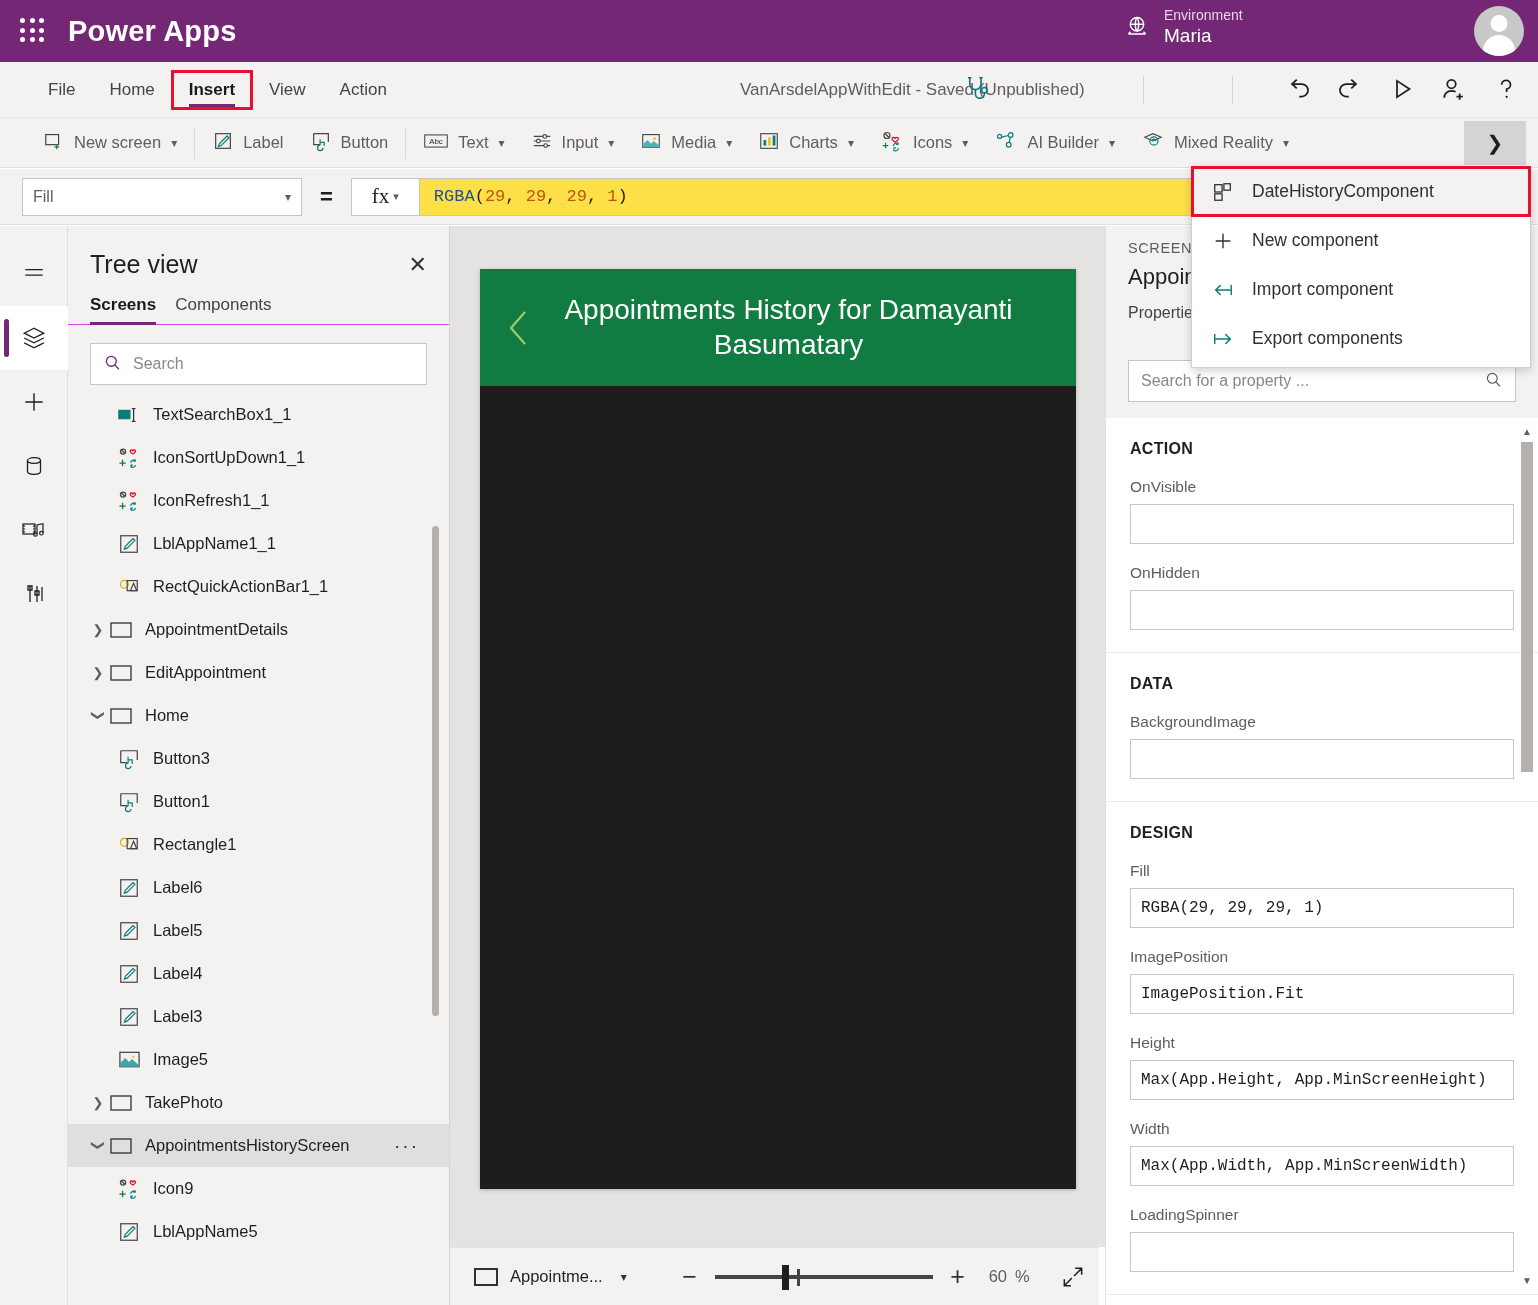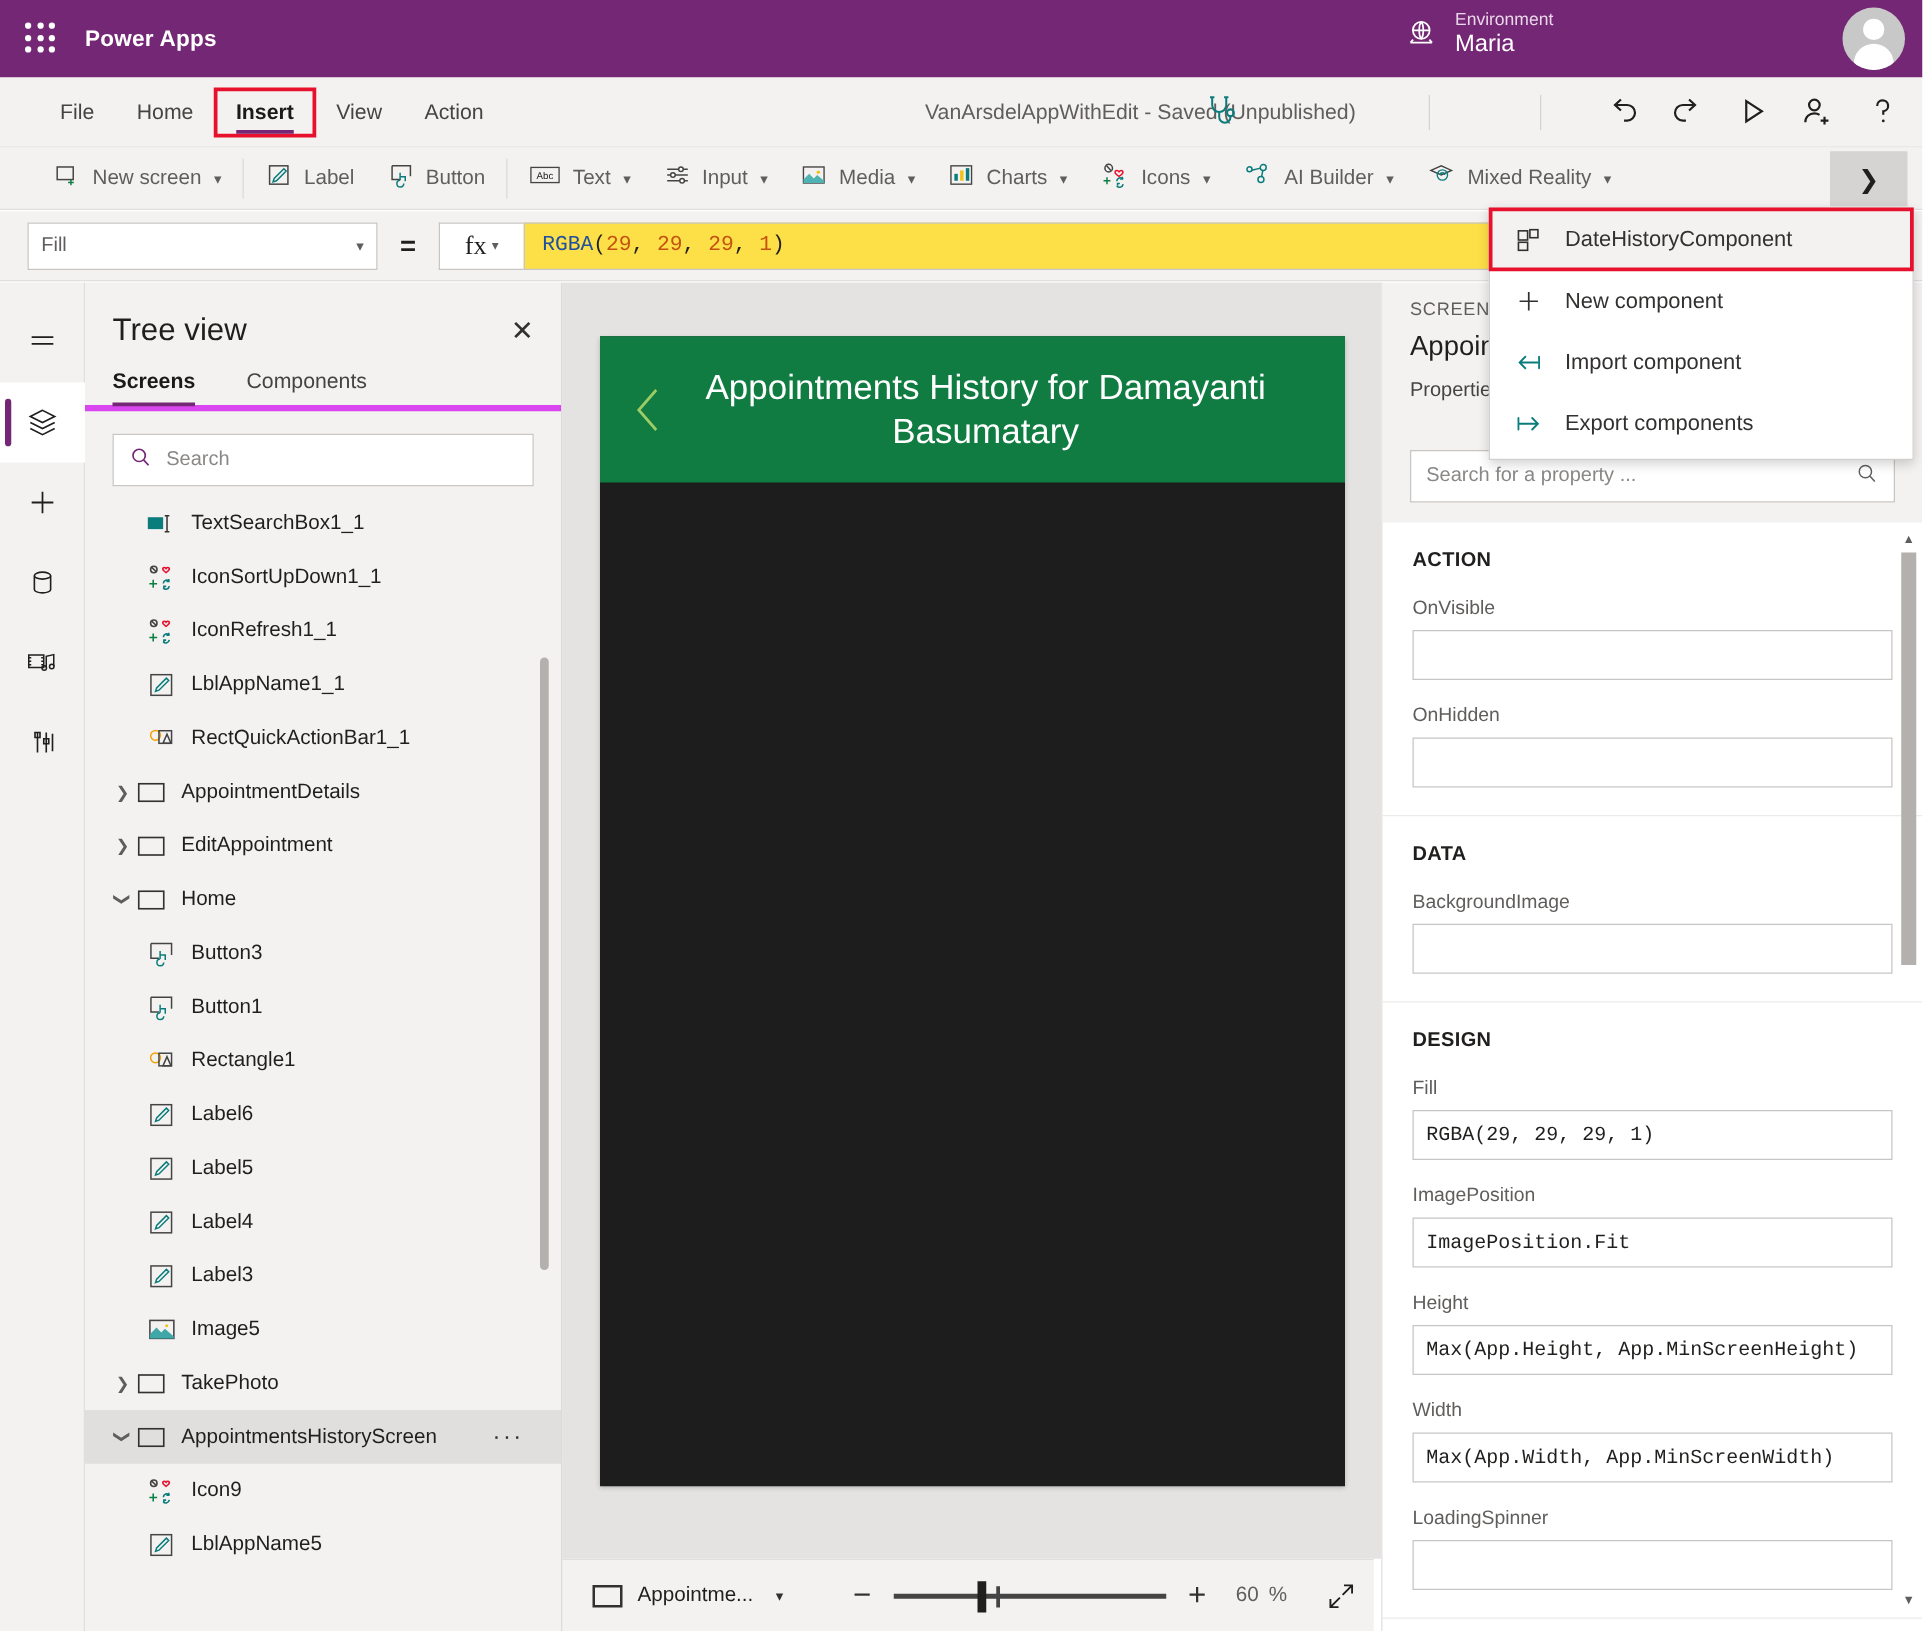--- a/index.html
+++ b/index.html
@@ -15,21 +15,21 @@
   .topbar {
     position: absolute; top: 0; left: 0; width: 1538px; height: 62px;
     background: #742774; display: flex; align-items: center;
   }
   .waffle {
     width: 26px; height: 26px; margin-left: 20px; margin-right: 22px;
     display: grid; grid-template-columns: repeat(3, 1fr); grid-template-rows: repeat(3, 1fr);
     gap: 3px; cursor: pointer;
   }
   .waffle i { display: block; width: 5px; height: 5px; border-radius: 50%; background: #fff; }
-  .brand { color: #fff; font-size: 18px; font-weight: bold; letter-spacing: .2px; }
+  .brand { color: #fff; font-size: 29px; font-weight: bold; letter-spacing: .2px; }
   .env-wrap {
     position: absolute; left: 1124px; top: 7px; display: flex; align-items: center; gap: 14px;
   }
   .globe-icon { width: 26px; height: 26px; }
   .env-text { line-height: 1.15; }
   .env-label { color: #e9d6e9; font-size: 14px; }
   .env-name { color: #fff; font-size: 19px; margin-top: 2px; }
   .avatar {
     position: absolute; right: 14px; top: 6px; width: 50px; height: 50px;
     border-radius: 50%; background: #c8c8c8; overflow: hidden;
@@ -139,21 +139,21 @@
   
   .tree {
     position: absolute; top: 226px; left: 68px; width: 382px; bottom: 0;
     background: #f3f2f1; border-right: 1px solid #d6d4d2; overflow: hidden;
   }
   .tree-head { display: flex; align-items: center; padding: 24px 22px 0 22px; }
   .tree-title { font-size: 25px; color: #201f1e; }
   .tree-close {
     margin-left: auto; font-size: 22px; color: #323130; cursor: pointer; line-height: 1;
   }
-  .tree-tabs { display: flex; gap: 41px; padding: 16px 22px 0 22px; border-bottom: 5px solid #d946ef; }
+  .tree-tabs { display: flex; gap: 19px; padding: 16px 22px 0 22px; border-bottom: 1px solid #d946ef; }
   .tree-tab { font-size: 17px; color: #444; padding-bottom: 9px; cursor: pointer; position: relative; }
   .tree-tab.active { color: #1b1a19; font-weight: bold; }
   .tree-tab.active::after {
     content: ""; position: absolute; left: 0; right: 0; bottom: -1px; height: 3px; background: #742774;
   }
   .tree-search {
     margin: 18px 22px 0 22px; height: 42px; background: #fff; border: 1px solid #c8c6c4;
     display: flex; align-items: center; padding: 0 12px; gap: 11px; cursor: text;
   }
   .tree-search-ph { font-size: 16px; color: #8a8886; }

